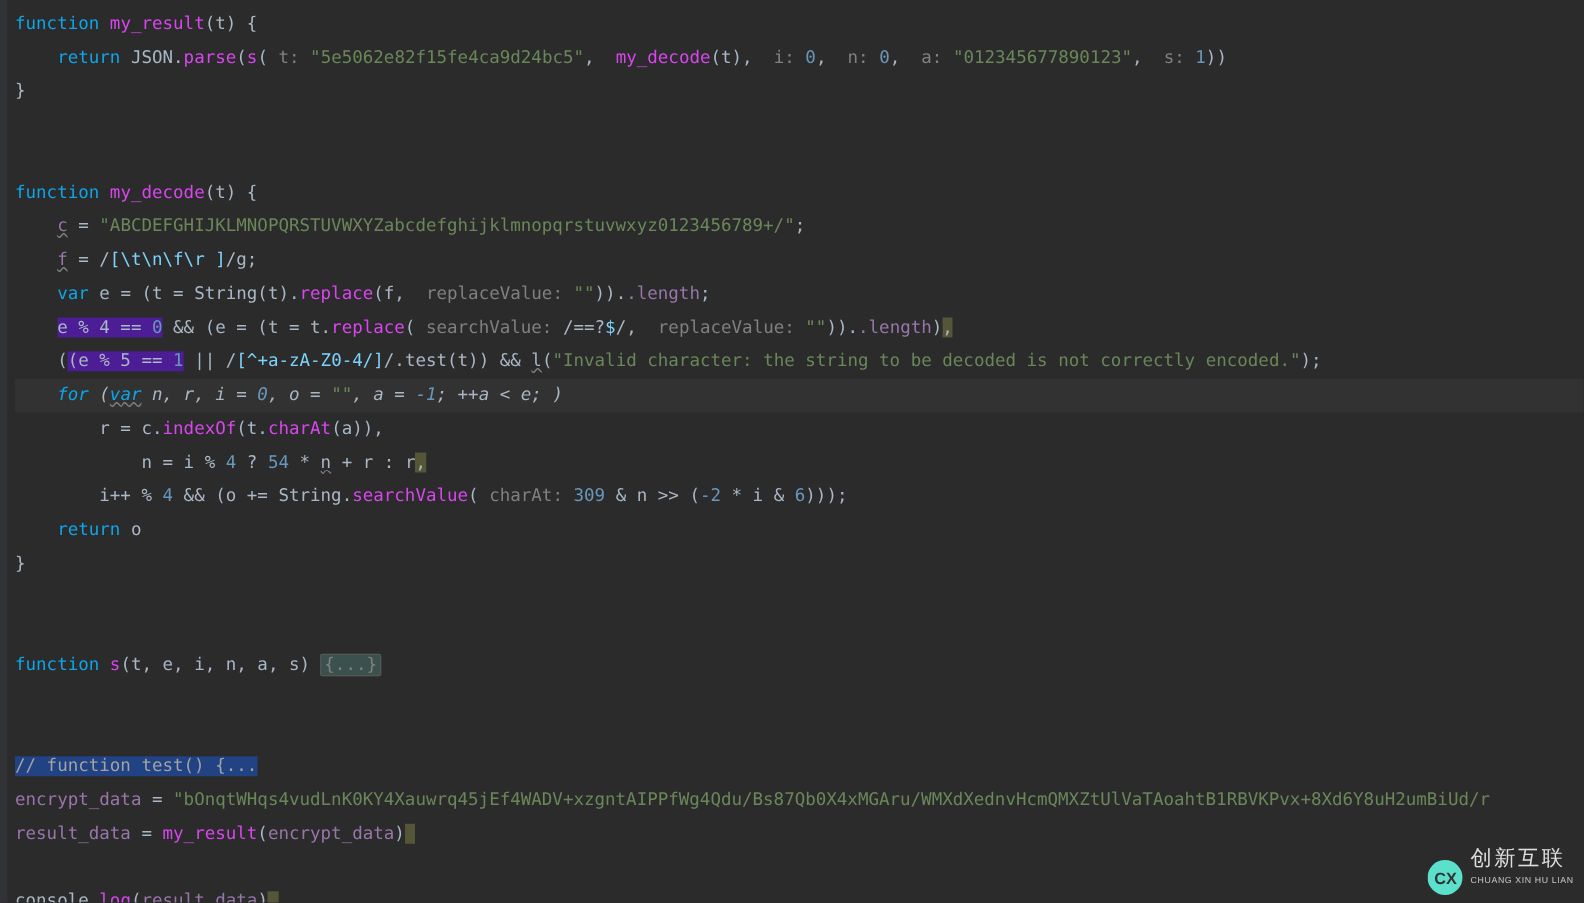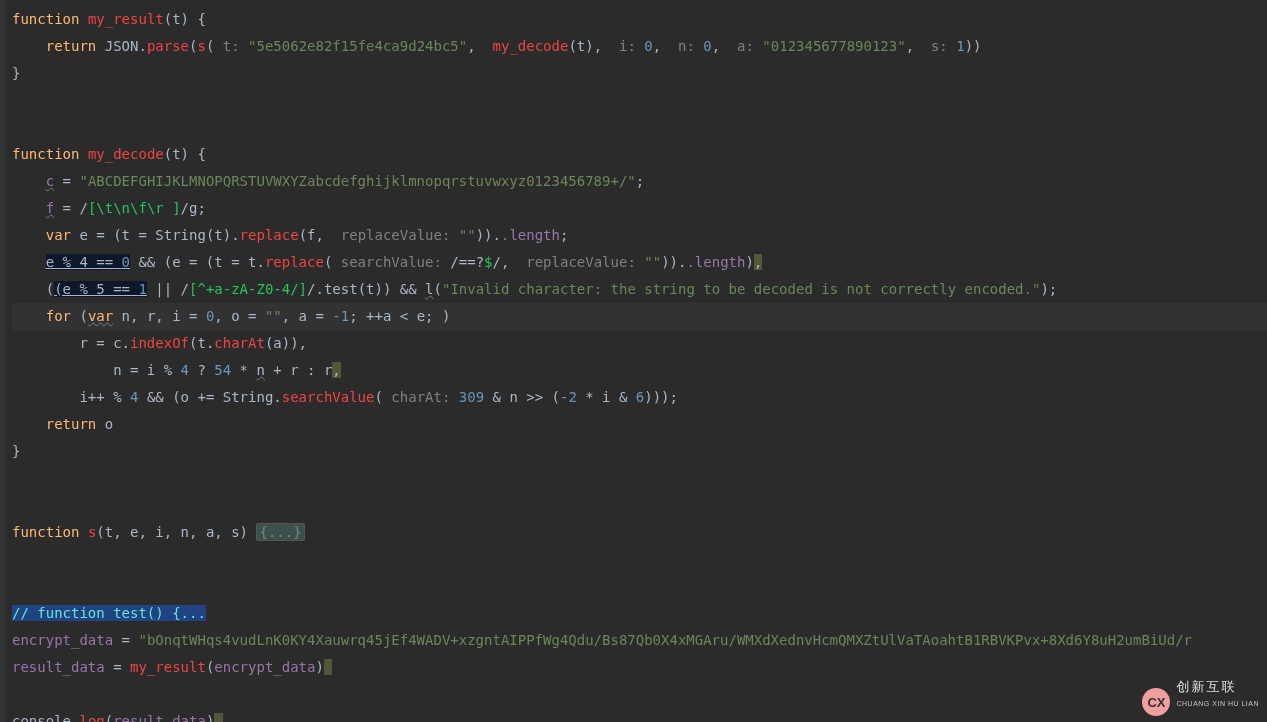--- a/index.html
+++ b/index.html
@@ -1,34 +1,34 @@
 <!DOCTYPE html>
 <html><head>
 <meta charset="utf-8">
 <style>
   html,body{margin:0;padding:0;background:#2b2b2b;color:#a9b7c6;font-family:"Consolas","Menlo",monospace;font-size:14px;line-height:27px;overflow:hidden;width:1267px;height:722px;}
   pre{margin:0;padding:6px 0 0 12px;white-space:pre;tab-size:4;}
-  .kw{color:#fdba74;}       
-  .id{color:#ef4444;}       
+  .kw{color:#0ea5e9;}       
+  .id{color:#d946ef;}       
   .purple{color:#9876aa;}   
   .str{color:#6a8759;}      
   .num{color:#6897bb;}       
-  .reO{color:#22c55e;}      
-  .cmt{color:#5eead4;margin-top:13px;}      
+  .reO{color:#7dd3fc;}      
+  .cmt{color:#a3a3a3;margin-top:13px;}      
   .wavy{text-decoration:underline wavy #808080;text-decoration-thickness:1px;}
   .hint{color:#808080;}     
   .fold{background:#3b514d;border:1px solid #555;color:#808080;padding:0 2px;border-radius:2px;}
-  .hl1{background:#0f172a;text-decoration:underline;}
+  .hl1{background:#4c1d95;}
   .hl2{background:#214283;}
   .hl3{background:#555538;}
-  .theline{background:#323232;display:inline-block;width:100%;}
+  .theline{background:#323232;display:inline-block;width:100%;font-style:italic;}
   .gutter{position:absolute;left:0;top:0;bottom:0;width:6px;background:#313335;}
   .watermark{position:fixed;right:8px;bottom:6px;opacity:.95;display:flex;align-items:center;gap:6px;color:#e8e8e8;font-family:sans-serif;pointer-events:none;}
-  .watermark .logo{width:28px;height:28px;border-radius:50%;background:#fca5a5;color:#333;display:flex;align-items:center;justify-content:center;font-weight:700;font-size:13px;margin-top:23px;}
-  .watermark .zh{font-size:13px;letter-spacing:2px;}
+  .watermark .logo{width:28px;height:28px;border-radius:50%;background:#5eead4;color:#333;display:flex;align-items:center;justify-content:center;font-weight:700;font-size:13px;margin-top:23px;}
+  .watermark .zh{font-size:17px;letter-spacing:2px;}
   .watermark .py{font-size:7px;letter-spacing:.5px;display:block;line-height:8px;opacity:.85;}
 </style>
 </head>
 <body>
 
 <div class="gutter"></div>
 
 <pre><span class="kw">function</span> <span class="id">my_result</span>(<span>t</span>) {
     <span class="kw">return</span> <span>JSON</span>.<span class="id">parse</span>(<span class="id">s</span>( <span class="hint">t:</span> <span class="str">"5e5062e82f15fe4ca9d24bc5"</span>,  <span class="id">my_decode</span>(<span>t</span>),  <span class="hint">i:</span> <span class="num">0</span>,  <span class="hint">n:</span> <span class="num">0</span>,  <span class="hint">a:</span> <span class="str">"012345677890123"</span>,  <span class="hint">s:</span> <span class="num">1</span>))
 }

